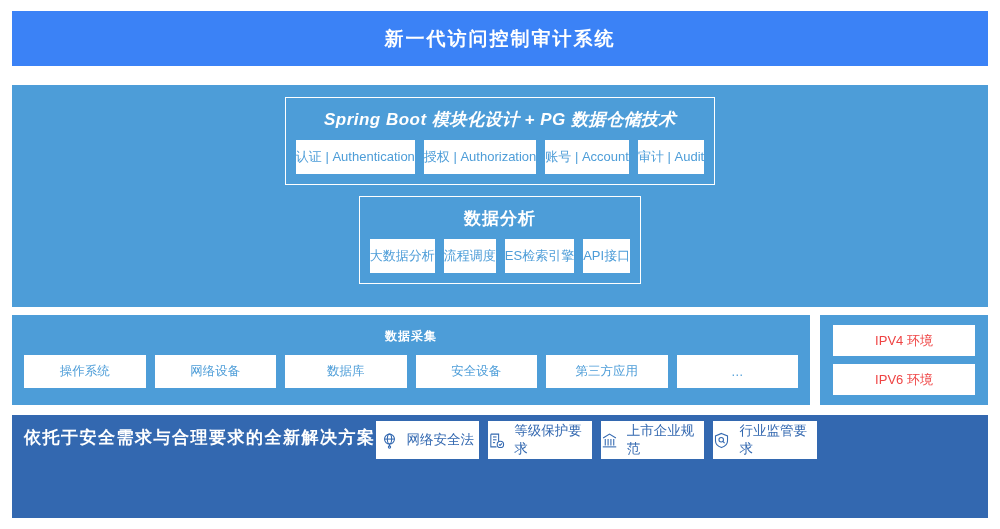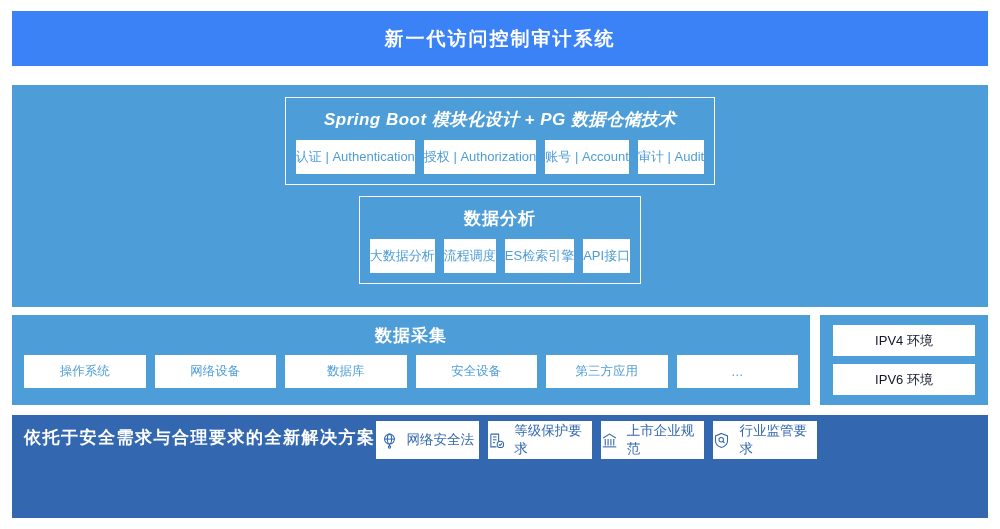--- a/index.html
+++ b/index.html
@@ -69,41 +69,41 @@
   .collect-panel {
     position: absolute;
     left: 12px; top: 315px;
     width: 798px; height: 90px;
     padding: 6px 12px 12px 12px;
     display: flex; flex-direction: column;
   }
   .collect-title {
     text-align: center;
     color: #ffffff;
-    font-size: 17px;
+    font-size: 12px;
     font-weight: bold;
     letter-spacing: 1px;
     line-height: 30px;
     margin-bottom: 4px;
   }
   .collect-cards { display: flex; gap: 9px; }
   .collect-cards .card { height: 33px; font-size: 12.5px; }
 
   .ipv-panel {
     position: absolute;
     left: 820px; top: 315px;
     width: 168px; height: 90px;
     padding: 10px 13px;
     display: flex; flex-direction: column; gap: 8px;
   }
   .ipv-card {
     flex: 1 1 0;
     background: #ffffff;
     display: flex; align-items: center; justify-content: center;
-    color: #0f172a;
+    color: #ef4444;
     font-size: 13px;
   }
 
   
   .compliance-panel {
     position: absolute;
     left: 12px; top: 415px;
     width: 976px; height: 103px;
     padding: 6px 12px 12px 12px;
     display: flex; flex-direction: row;

